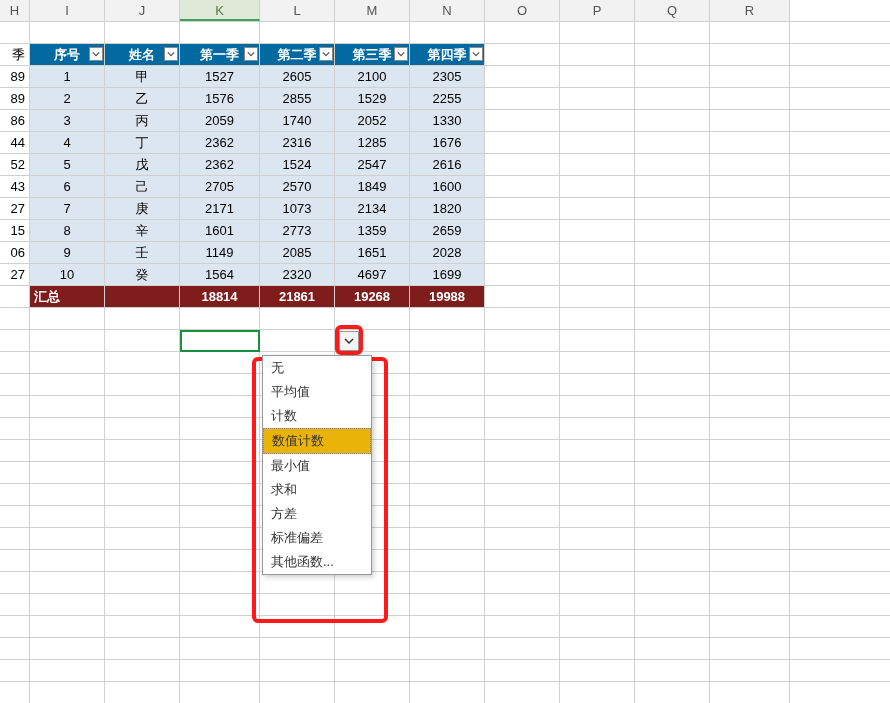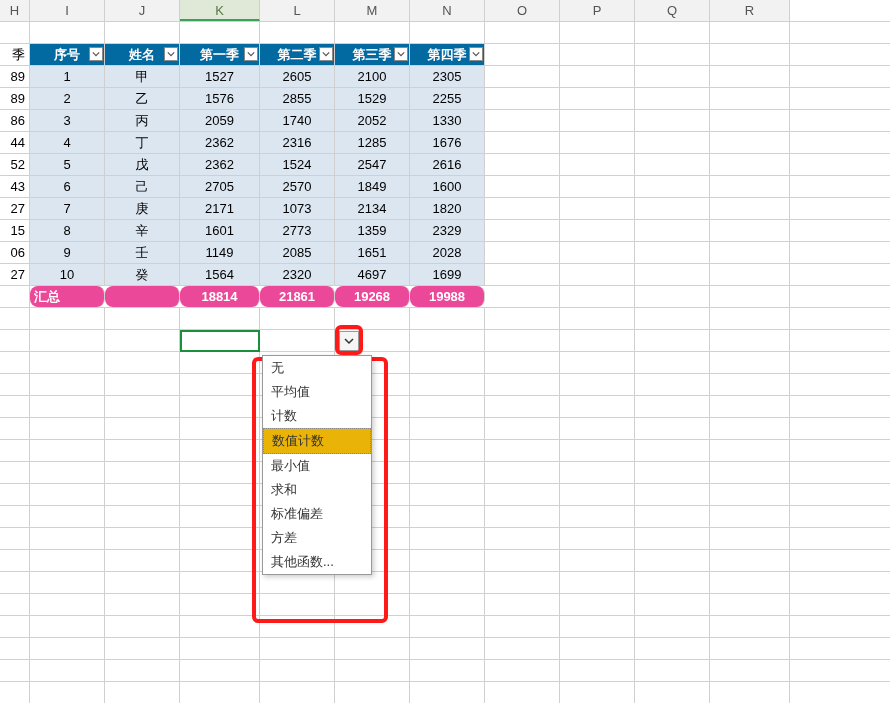--- a/index.html
+++ b/index.html
@@ -80,24 +80,23 @@
       justify-content: center;
     }
     .filter-btn svg { width: 8px; height: 8px; }
     .table-data-cell {
       background: #dce6f1;
       color: #000;
       text-align: center;
     }
     .table-data-cell.num { text-align: center; }
     .table-total-cell {
-      background: #ec4899;
+      background: #7f1d1d;
       color: #fff;
       font-weight: bold;
-      border-radius: 8px;
     }
     .table-total-cell.num { text-align: center; }
 
     .partial-cell {
       text-align: right;
       color: #000;
     }
 
     .total-dropdown-btn {
       position: absolute;
@@ -334,21 +333,21 @@
         <div class="cell w-Q"></div>
         <div class="cell w-R"></div>
       </div>
       <div class="grid-row">
         <div class="cell w-H partial-cell">15</div>
         <div class="cell w-I table-data-cell">8</div>
         <div class="cell w-J table-data-cell">辛</div>
         <div class="cell w-K table-data-cell num">1601</div>
         <div class="cell w-L table-data-cell num">2773</div>
         <div class="cell w-M table-data-cell num">1359</div>
-        <div class="cell w-N table-data-cell num">2329</div>
+        <div class="cell w-N table-data-cell num">2659</div>
         <div class="cell w-O"></div>
         <div class="cell w-P"></div>
         <div class="cell w-Q"></div>
         <div class="cell w-R"></div>
       </div>
       <div class="grid-row">
         <div class="cell w-H partial-cell">06</div>
         <div class="cell w-I table-data-cell">9</div>
         <div class="cell w-J table-data-cell">壬</div>
         <div class="cell w-K table-data-cell num">1149</div>
@@ -638,19 +637,19 @@
   <div class="red-box-menu" style="left:252px; top:357px; width:136px; height:266px;"></div>
 
   <div class="dropdown-menu" style="left:262px; top:355px;">
     <div id="dropdown-items">
         <div class="dropdown-item">无</div>
         <div class="dropdown-item">平均值</div>
         <div class="dropdown-item">计数</div>
         <div class="dropdown-item highlight">数值计数</div>
         <div class="dropdown-item">最小值</div>
         <div class="dropdown-item">求和</div>
+        <div class="dropdown-item">方差</div>
         <div class="dropdown-item">标准偏差</div>
-        <div class="dropdown-item">方差</div>
         <div class="dropdown-item">其他函数...</div>
       </div>
   </div>
 
 </div>
 
 </body></html>

